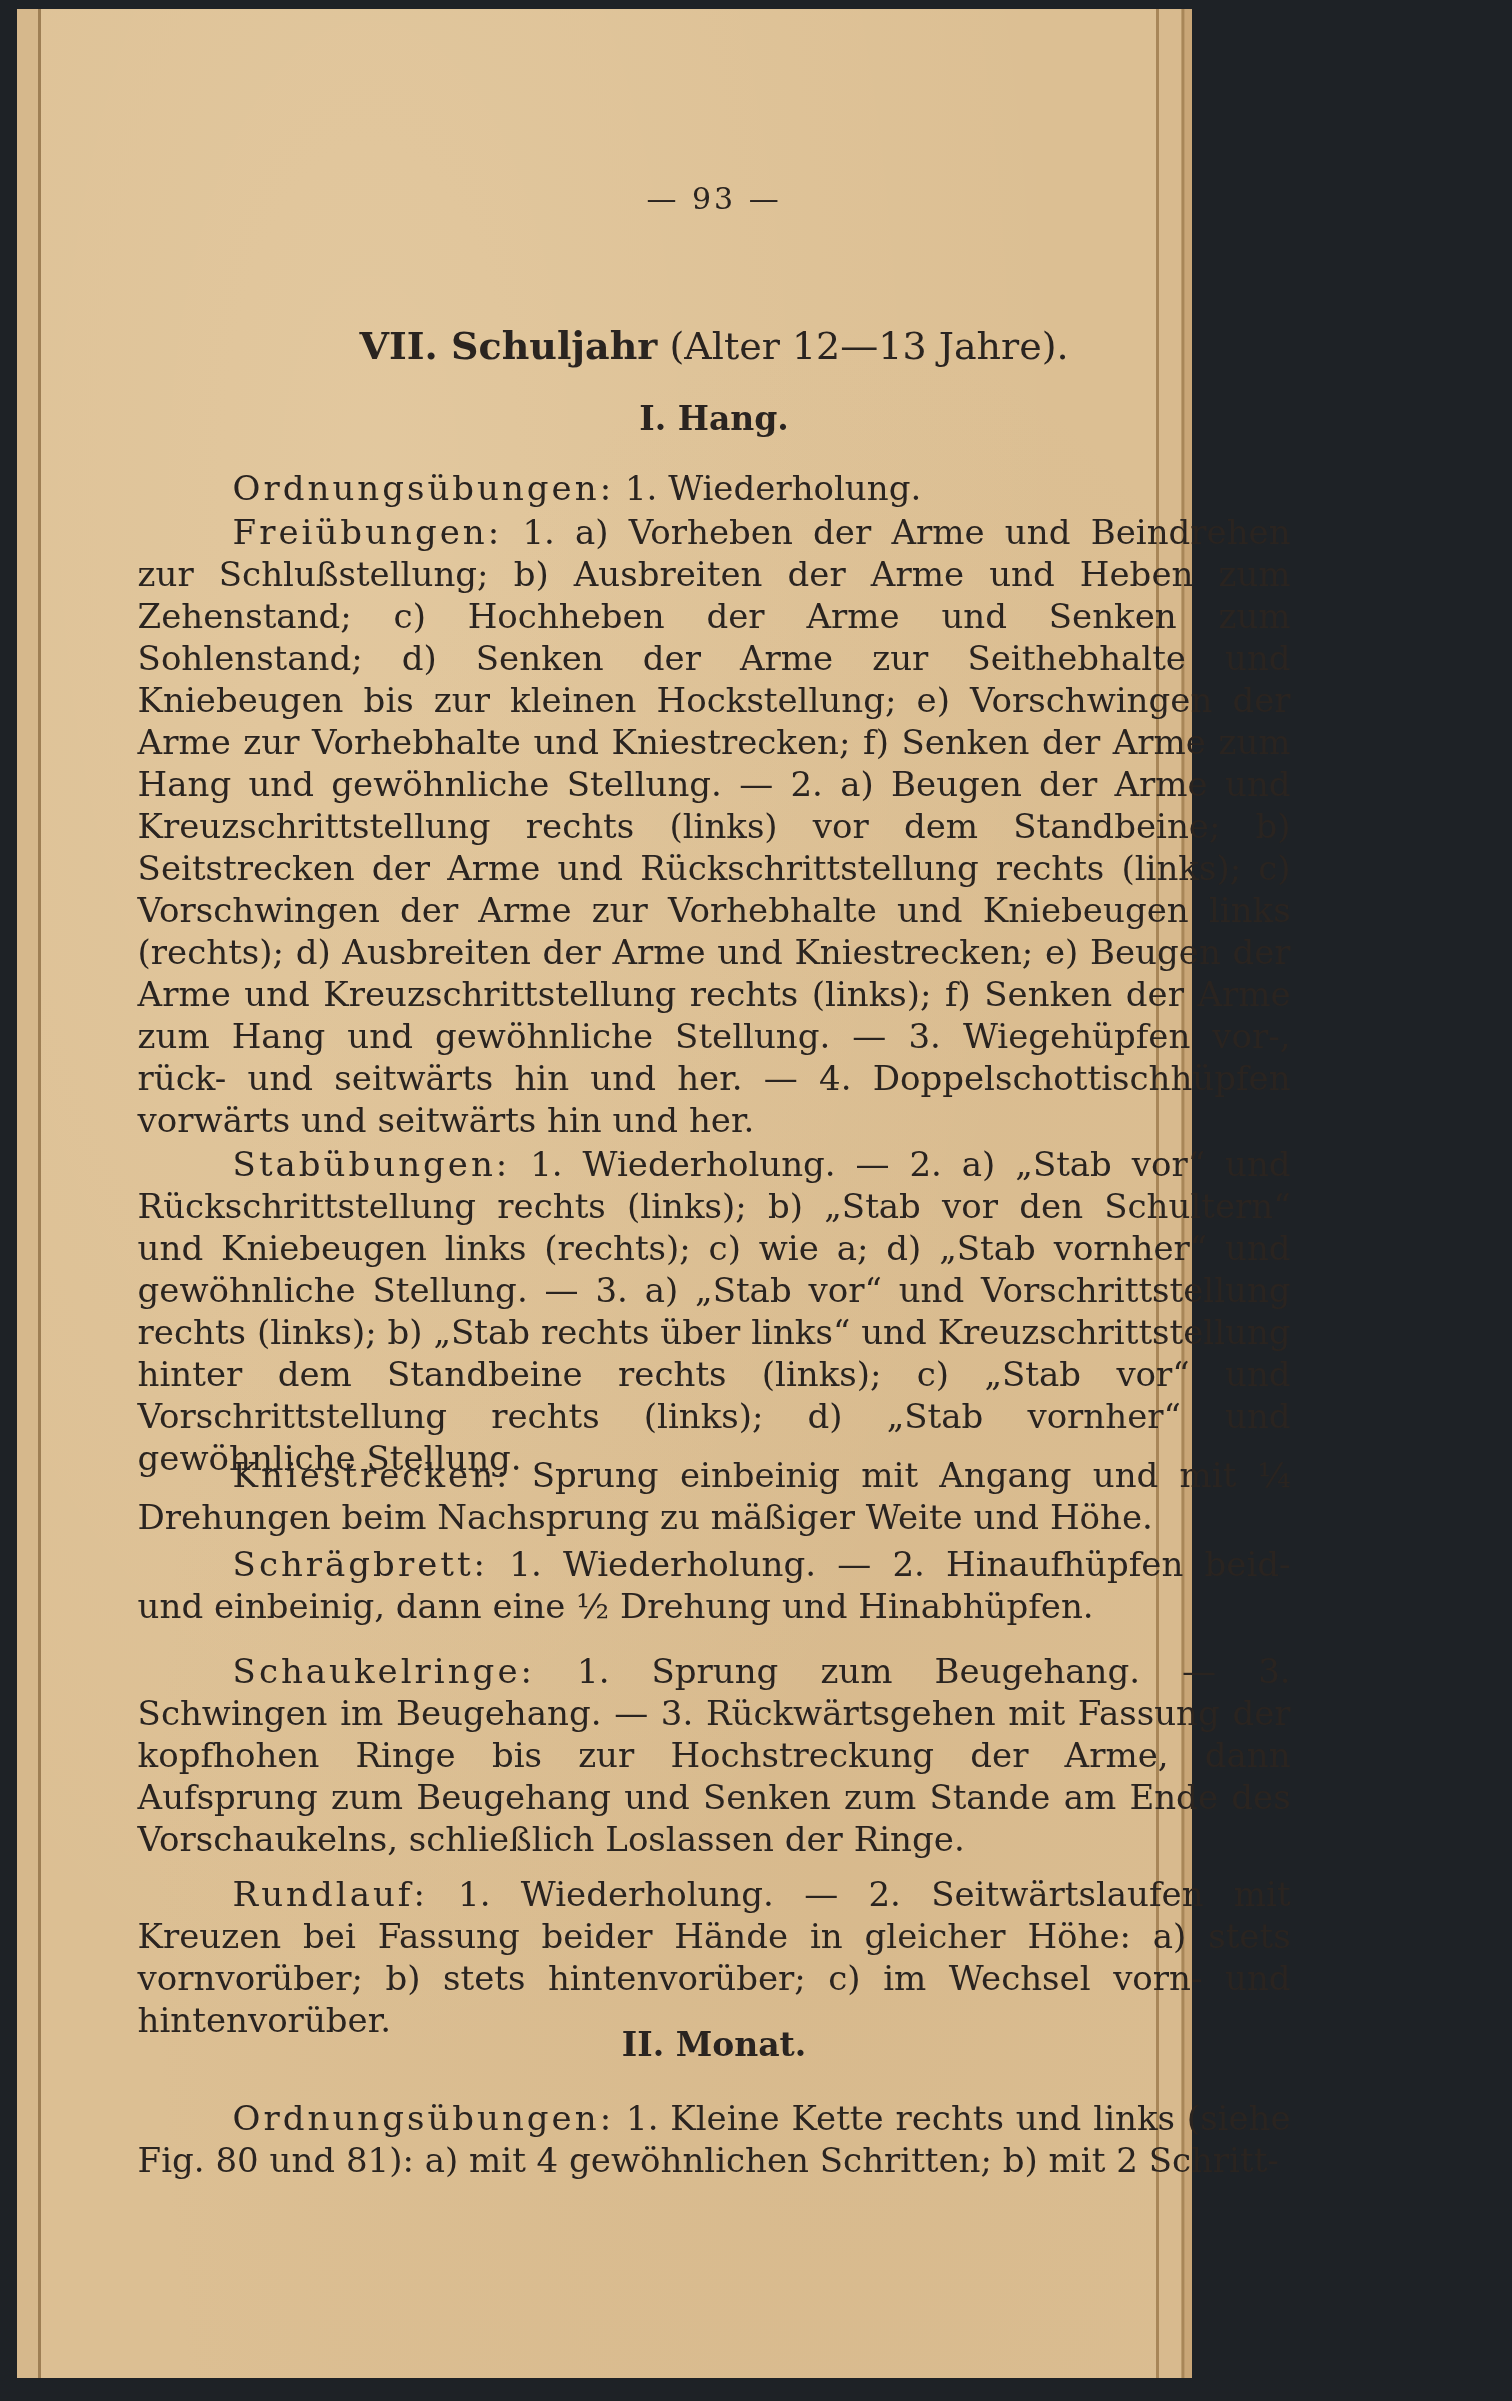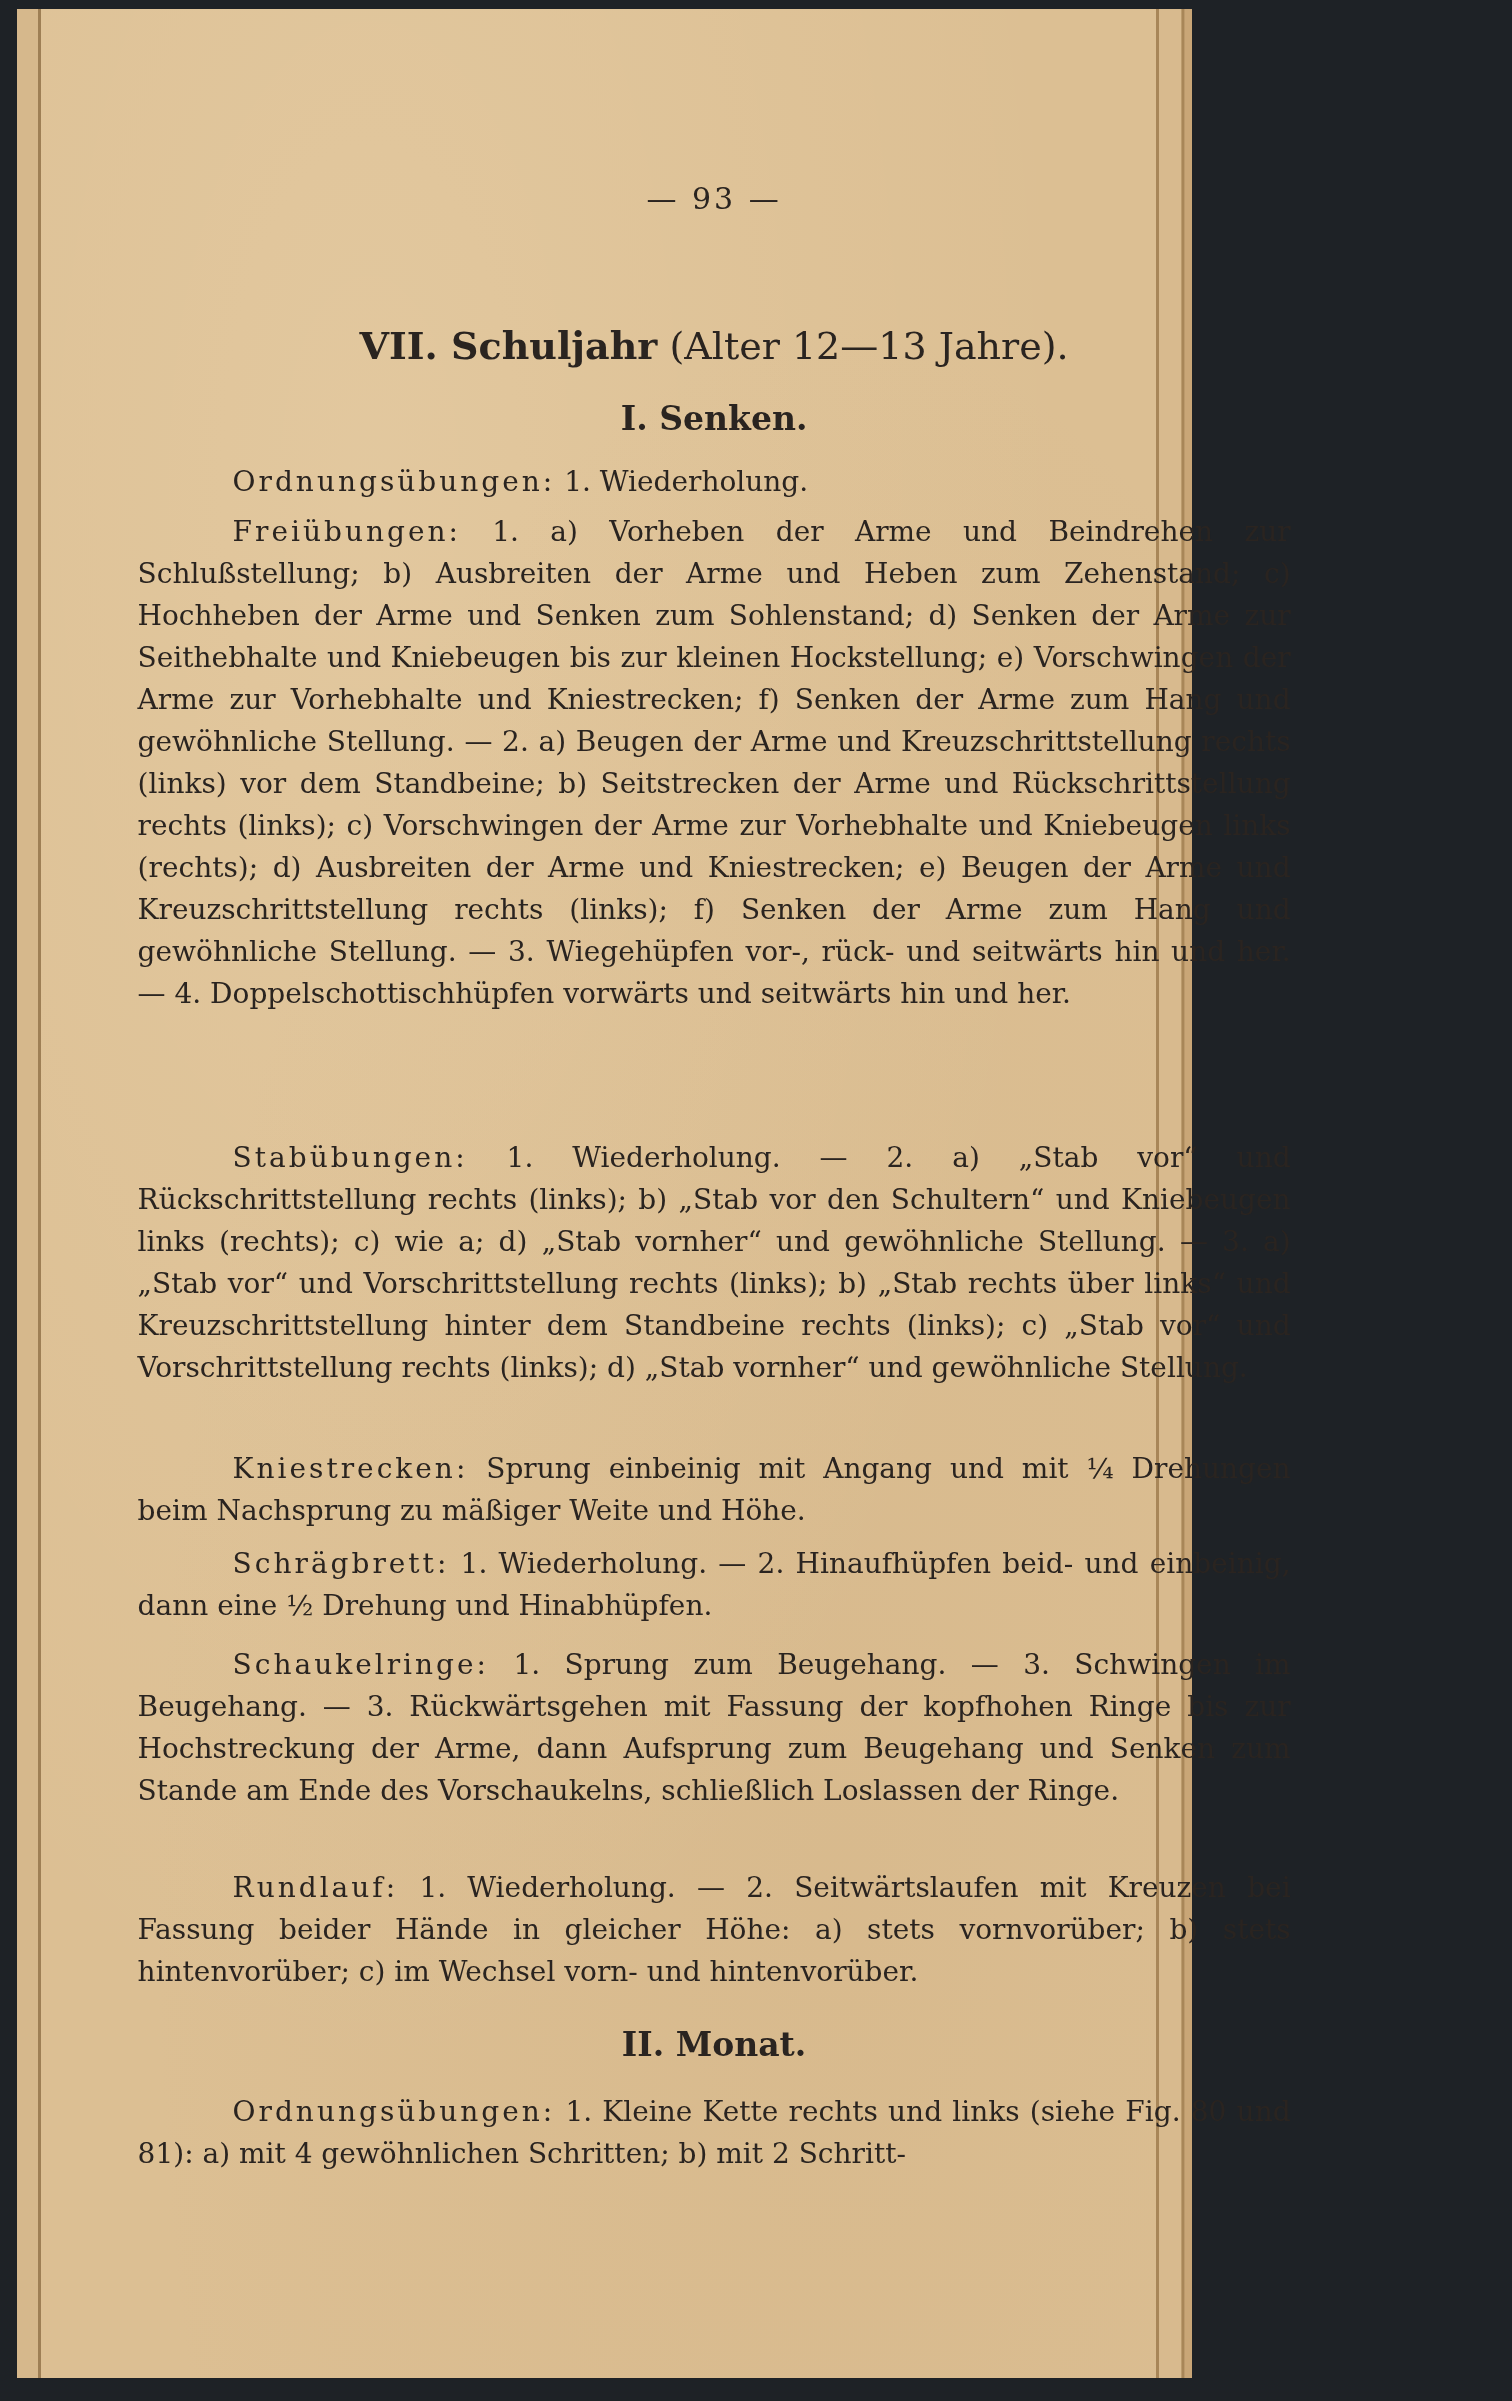--- a/index.html
+++ b/index.html
@@ -37,40 +37,40 @@
     position:absolute; top:314px; left:0; width:100%; text-align:center;
     font-size:38px;
   }
   .chapter-title .bold { font-weight:bold; }
   .month-heading {
     position:absolute; left:0; width:100%; text-align:center;
     font-size:33px; font-weight:bold;
   }
   .para {
     position:absolute; left:0; width:1153px;
-    font-size:28px; line-height:42px; text-align:justify;
+    font-size:34px; line-height:42px; text-align:justify;
     text-indent:95px;
   }
   .para .label { letter-spacing:3px; }
 </style>
 </head>
 <body>
 
 <div class="page">
   <div class="left-edge"></div>
   <div class="right-edge"></div>
 
   <div class="content">
     <div class="page-number">— 93 —</div>
 
     <div class="chapter-title">
       <span class="bold">VII. Schuljahr</span><span> (Alter 12—13 Jahre).</span>
     </div>
 
-    <div class="month-heading" style="top:390px;">I. Senken.</div>
+    <div class="month-heading" style="top:390px;">I. Hang.</div>
 
     <p class="para" style="top:424px;">
       <span class="label">Ordnungsübungen:</span><span> 1. Wiederholung.</span>
     </p>
 
     <p class="para" style="top:467px;margin-top:35px;">
       <span class="label">Freiübungen:</span><span> 1. a) Vorheben der Arme und Beindrehen zur Schlußstellung; b) Ausbreiten der Arme und Heben zum Zehenstand; c) Hochheben der Arme und Senken zum Sohlenstand; d) Senken der Arme zur Seithebhalte und Kniebeugen bis zur kleinen Hockstellung; e) Vorschwingen der Arme zur Vorhebhalte und Kniestrecken; f) Senken der Arme zum Hang und gewöhnliche Stellung. — 2. a) Beugen der Arme und Kreuzschrittstellung rechts (links) vor dem Standbeine; b) Seitstrecken der Arme und Rückschrittstellung rechts (links); c) Vorschwingen der Arme zur Vorhebhalte und Kniebeugen links (rechts); d) Ausbreiten der Arme und Kniestrecken; e) Beugen der Arme und Kreuzschrittstellung rechts (links); f) Senken der Arme zum Hang und gewöhnliche Stellung. — 3. Wiegehüpfen vor-, rück- und seitwärts hin und her. — 4. Doppelschottischhüpfen vorwärts und seitwärts hin und her.</span>
     </p>
 
     <p class="para" style="top:1100px;">

